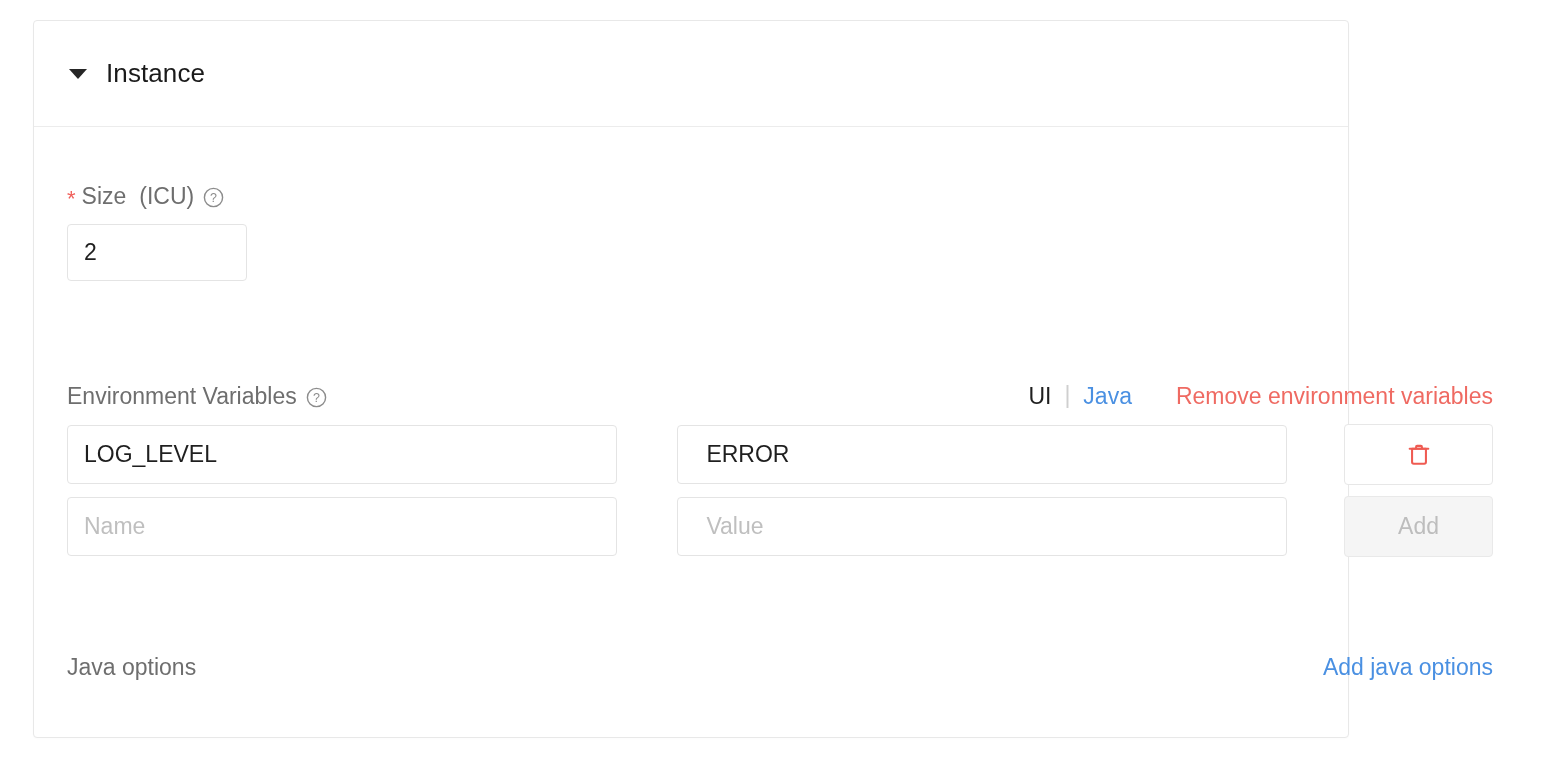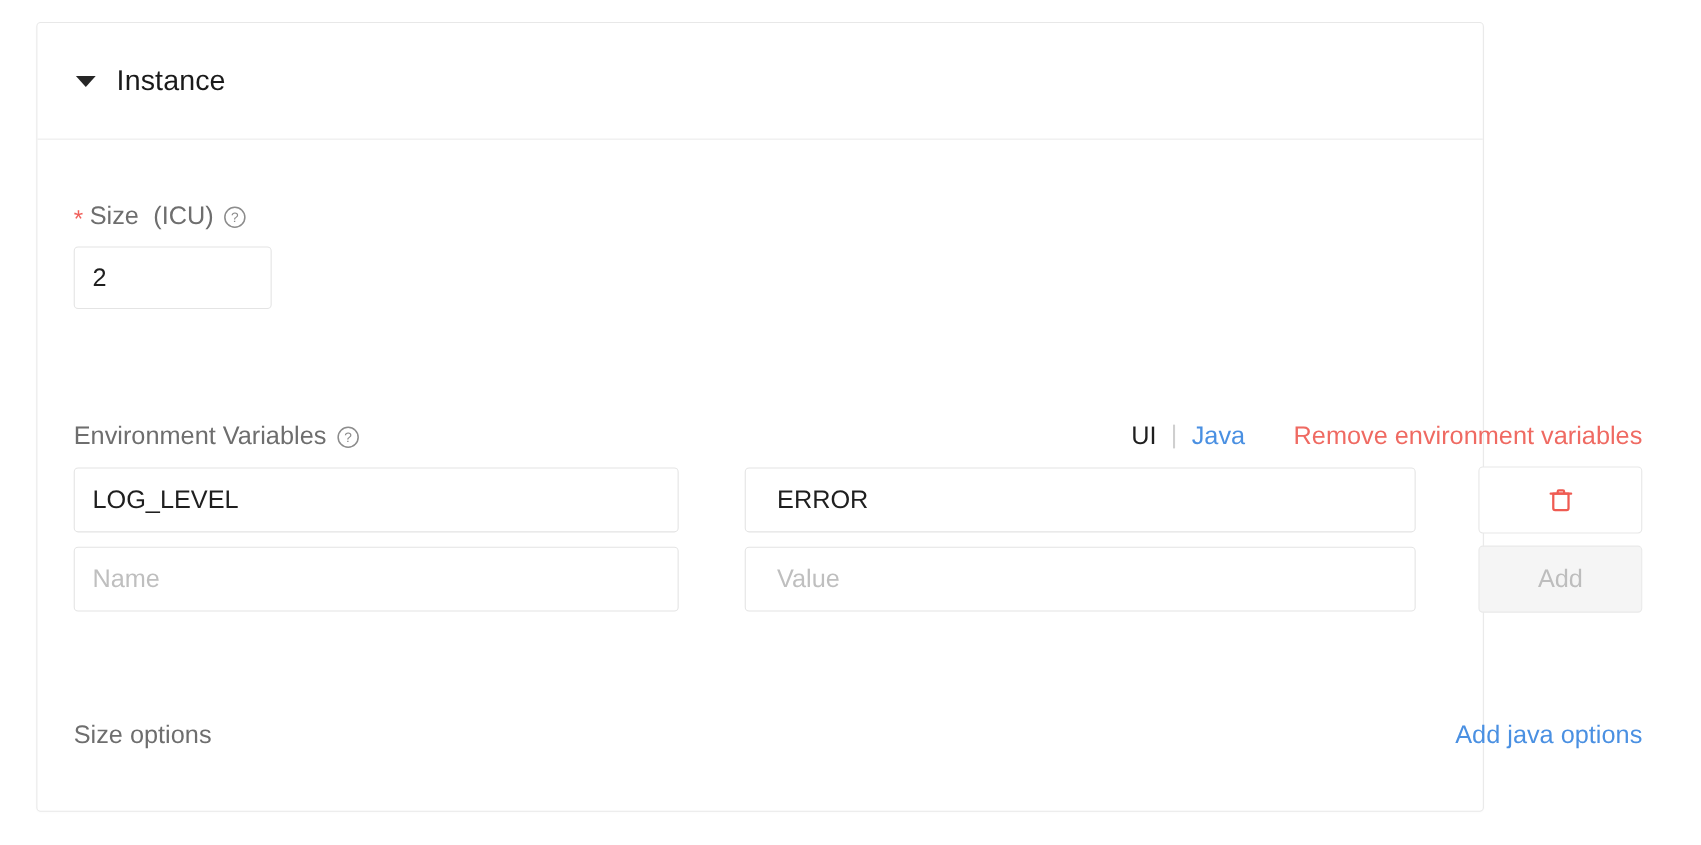--- a/index.html
+++ b/index.html
@@ -294,19 +294,19 @@
 
         <div class="env-row">
           <input class="kv-input kv-name" type="text" placeholder="Name" style="">
           <input class="kv-input kv-value" type="text" placeholder="Value" style="">
           <div class="row-btn btn-add">Add</div>
         </div>
 
       </div>
 
       <div class="java-row">
-        <span class="java-label">Size options</span>
+        <span class="java-label">Java options</span>
         <span class="java-link">Add java options</span>
       </div>
 
     </div>
   </section>
 </div>
 
 </body></html>

